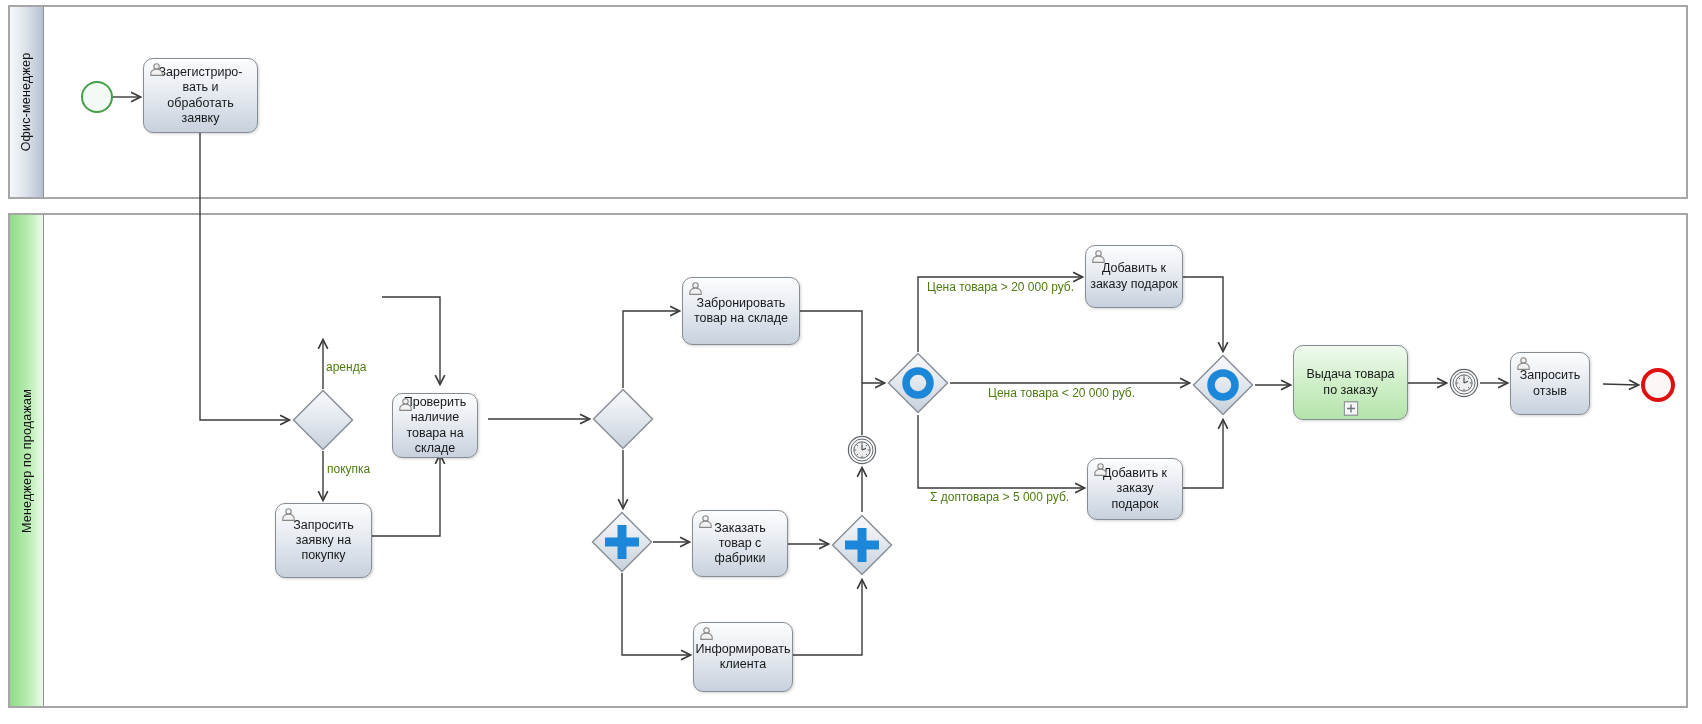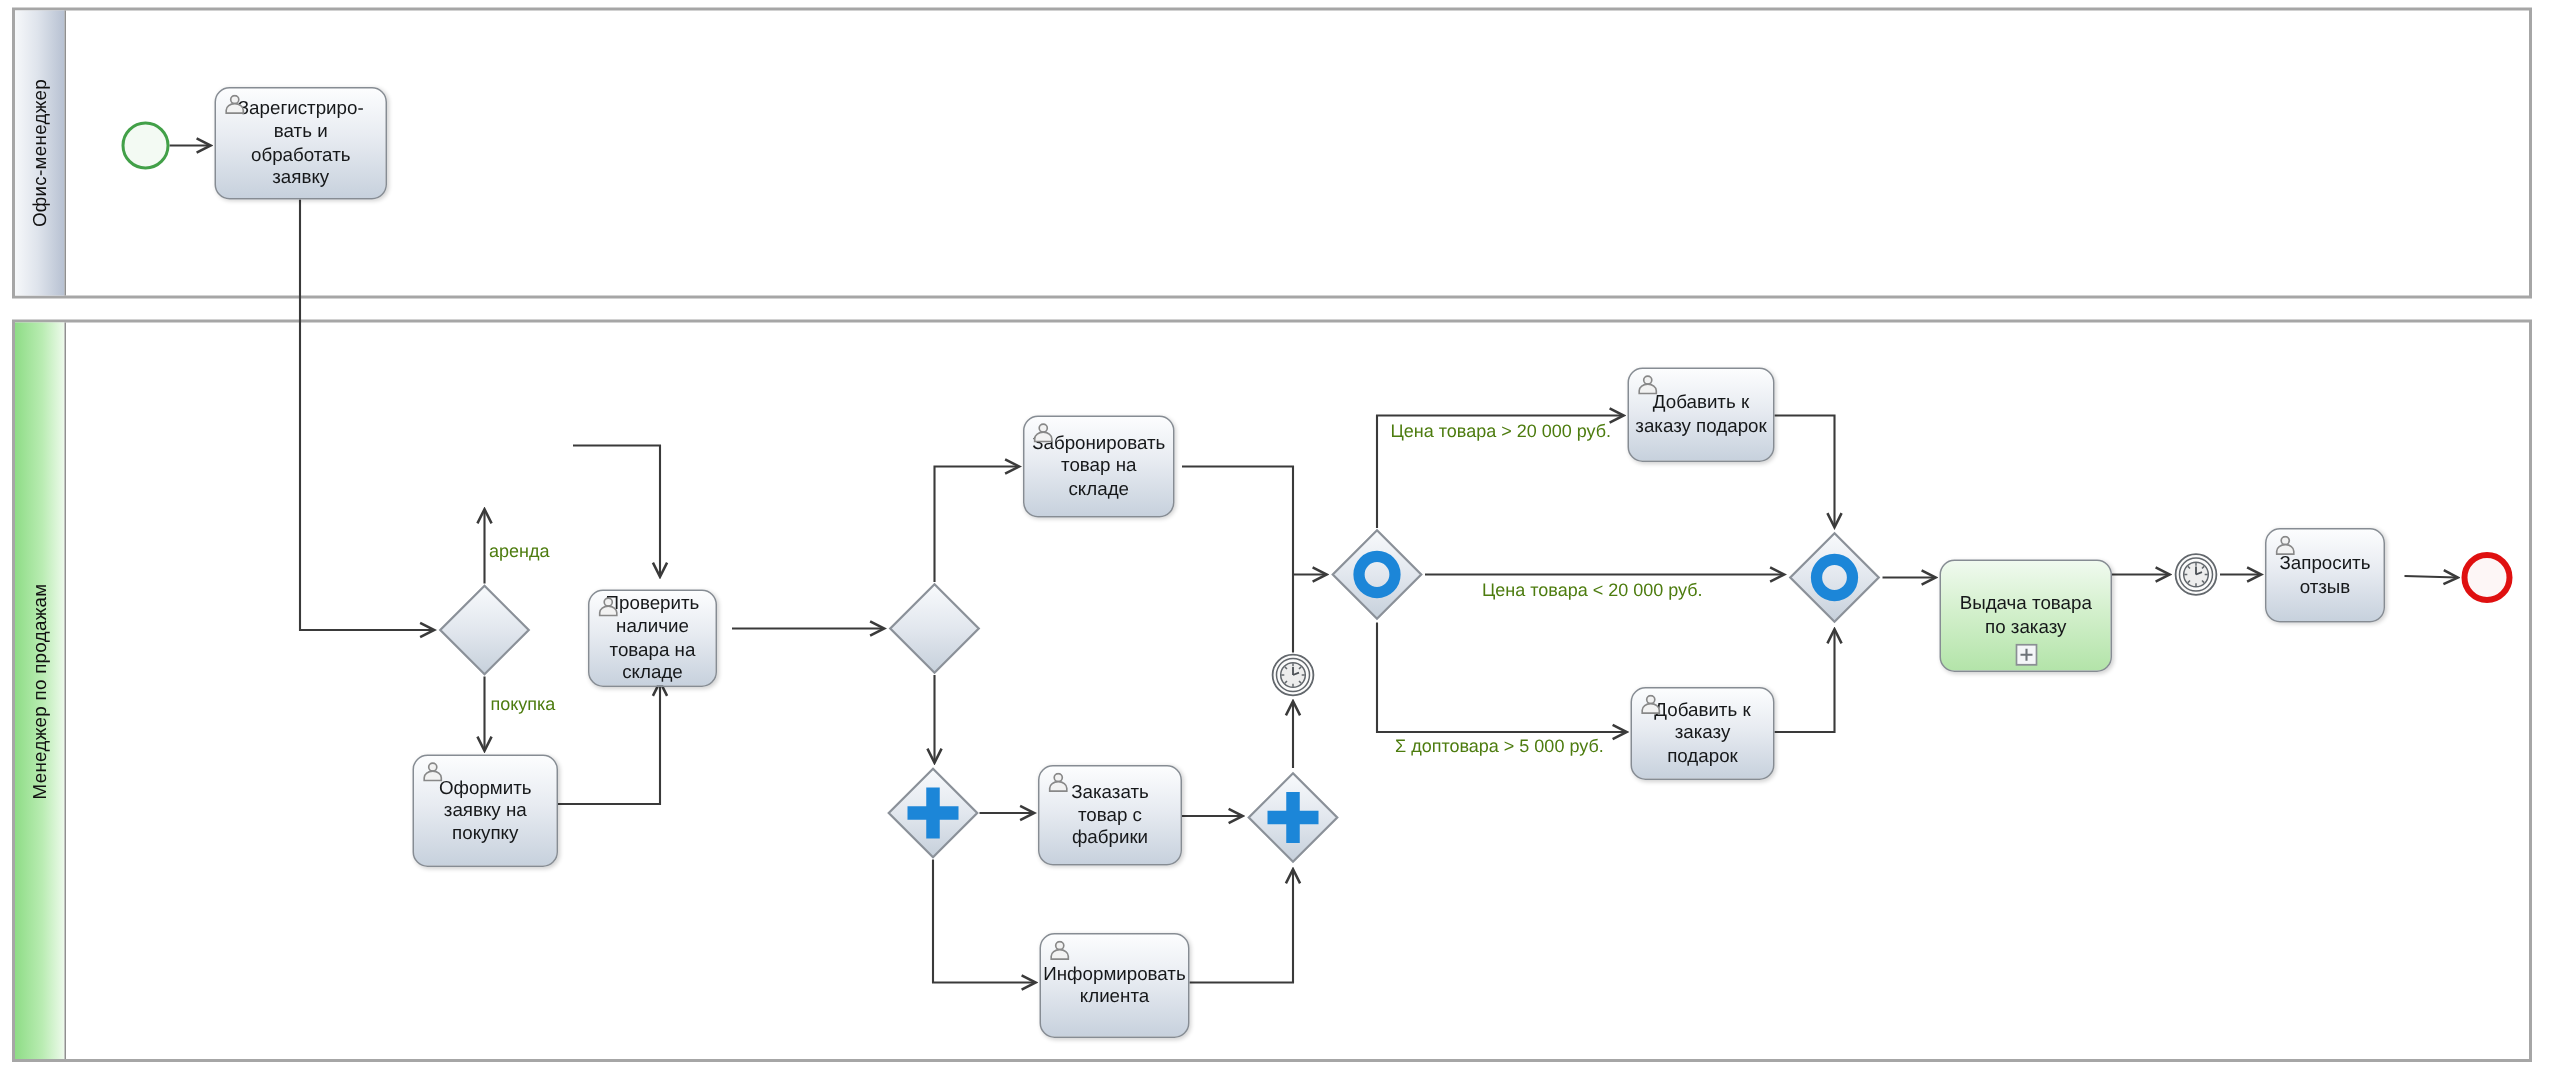--- a/index.html
+++ b/index.html
@@ -13,21 +13,21 @@
   .lane-strip span { transform:rotate(-90deg); white-space:nowrap; font-size:12.5px; color:#111; letter-spacing:0.2px; }
 
   svg.overlay { position:absolute; left:0; top:0; pointer-events:none; }
   .edge { stroke:#3a3a3a; stroke-width:1.4; fill:none; }
 
   .task { position:absolute; box-sizing:border-box; border:1px solid #868c93; border-radius:10px;
           background:linear-gradient(to bottom,#fcfdfe 0%,#e7ebf1 45%,#c7d1dd 100%);
           box-shadow:1px 1px 3px rgba(0,0,0,0.18);
           display:flex; align-items:center; justify-content:center; text-align:center;
           font-size:12.5px; color:#16181a; line-height:1.22; padding:3px 4px; }
-  .task.green { background:linear-gradient(to bottom,#f0faef 0%,#d4f0cd 45%,#b3e4a9 100%);margin-top:28px; }
+  .task.green { background:linear-gradient(to bottom,#f0faef 0%,#d4f0cd 45%,#b3e4a9 100%); }
   .task .tlabel { white-space:pre-line; }
   .task .person { position:absolute; top:4px; left:5px; }
   .subproc { position:absolute; left:50%; bottom:3px; transform:translateX(-50%); }
 
   .gw { position:absolute; }
   .evt { position:absolute; box-sizing:border-box; border-radius:50%; }
   .evt.start { border:2px solid #42a048; background:#f3faf3; }
   .evt.end { border:4px solid #df1010; background:#fdf6f6; }
 
   .edge-label { position:absolute; font-size:12px; color:#4d7c0f; white-space:nowrap; }
@@ -167,30 +167,30 @@
       </svg>
     <span class="tlabel">Зарегистриро-
 вать и обработать
 заявку</span>
   </div>
   <div class="task" style="left:275px;top:503px;width:97px;height:75px">
     <svg class="person" width="15" height="13" viewBox="0 0 15 13">
         <circle cx="7.5" cy="3.4" r="2.7" fill="#f2f2f2" stroke="#888" stroke-width="1.1"></circle>
         <path d="M1.8 12.4 v-1.9 a5.7 4.4 0 0 1 11.4 0 v1.9 z" fill="#f2f2f2" stroke="#888" stroke-width="1.1"></path>
       </svg>
-    <span class="tlabel">Оформить заявку на покупку</span>
+    <span class="tlabel">Запросить заявку на покупку</span>
   </div>
   <div class="task" style="left:392px;top:393px;width:86px;height:65px">
     <svg class="person" width="15" height="13" viewBox="0 0 15 13">
         <circle cx="7.5" cy="3.4" r="2.7" fill="#f2f2f2" stroke="#888" stroke-width="1.1"></circle>
         <path d="M1.8 12.4 v-1.9 a5.7 4.4 0 0 1 11.4 0 v1.9 z" fill="#f2f2f2" stroke="#888" stroke-width="1.1"></path>
       </svg>
     <span class="tlabel">Проверить наличие товара на складе</span>
   </div>
-  <div class="task" style="left:682px;top:277px;width:101px;height:68px">
+  <div class="task" style="left:682px;top:277px;width:118px;height:68px">
     <svg class="person" width="15" height="13" viewBox="0 0 15 13">
         <circle cx="7.5" cy="3.4" r="2.7" fill="#f2f2f2" stroke="#888" stroke-width="1.1"></circle>
         <path d="M1.8 12.4 v-1.9 a5.7 4.4 0 0 1 11.4 0 v1.9 z" fill="#f2f2f2" stroke="#888" stroke-width="1.1"></path>
       </svg>
     <span class="tlabel">Забронировать товар на складе</span>
   </div>
   <div class="task" style="left:692px;top:510px;width:96px;height:67px">
     <svg class="person" width="15" height="13" viewBox="0 0 15 13">
         <circle cx="7.5" cy="3.4" r="2.7" fill="#f2f2f2" stroke="#888" stroke-width="1.1"></circle>
         <path d="M1.8 12.4 v-1.9 a5.7 4.4 0 0 1 11.4 0 v1.9 z" fill="#f2f2f2" stroke="#888" stroke-width="1.1"></path>

